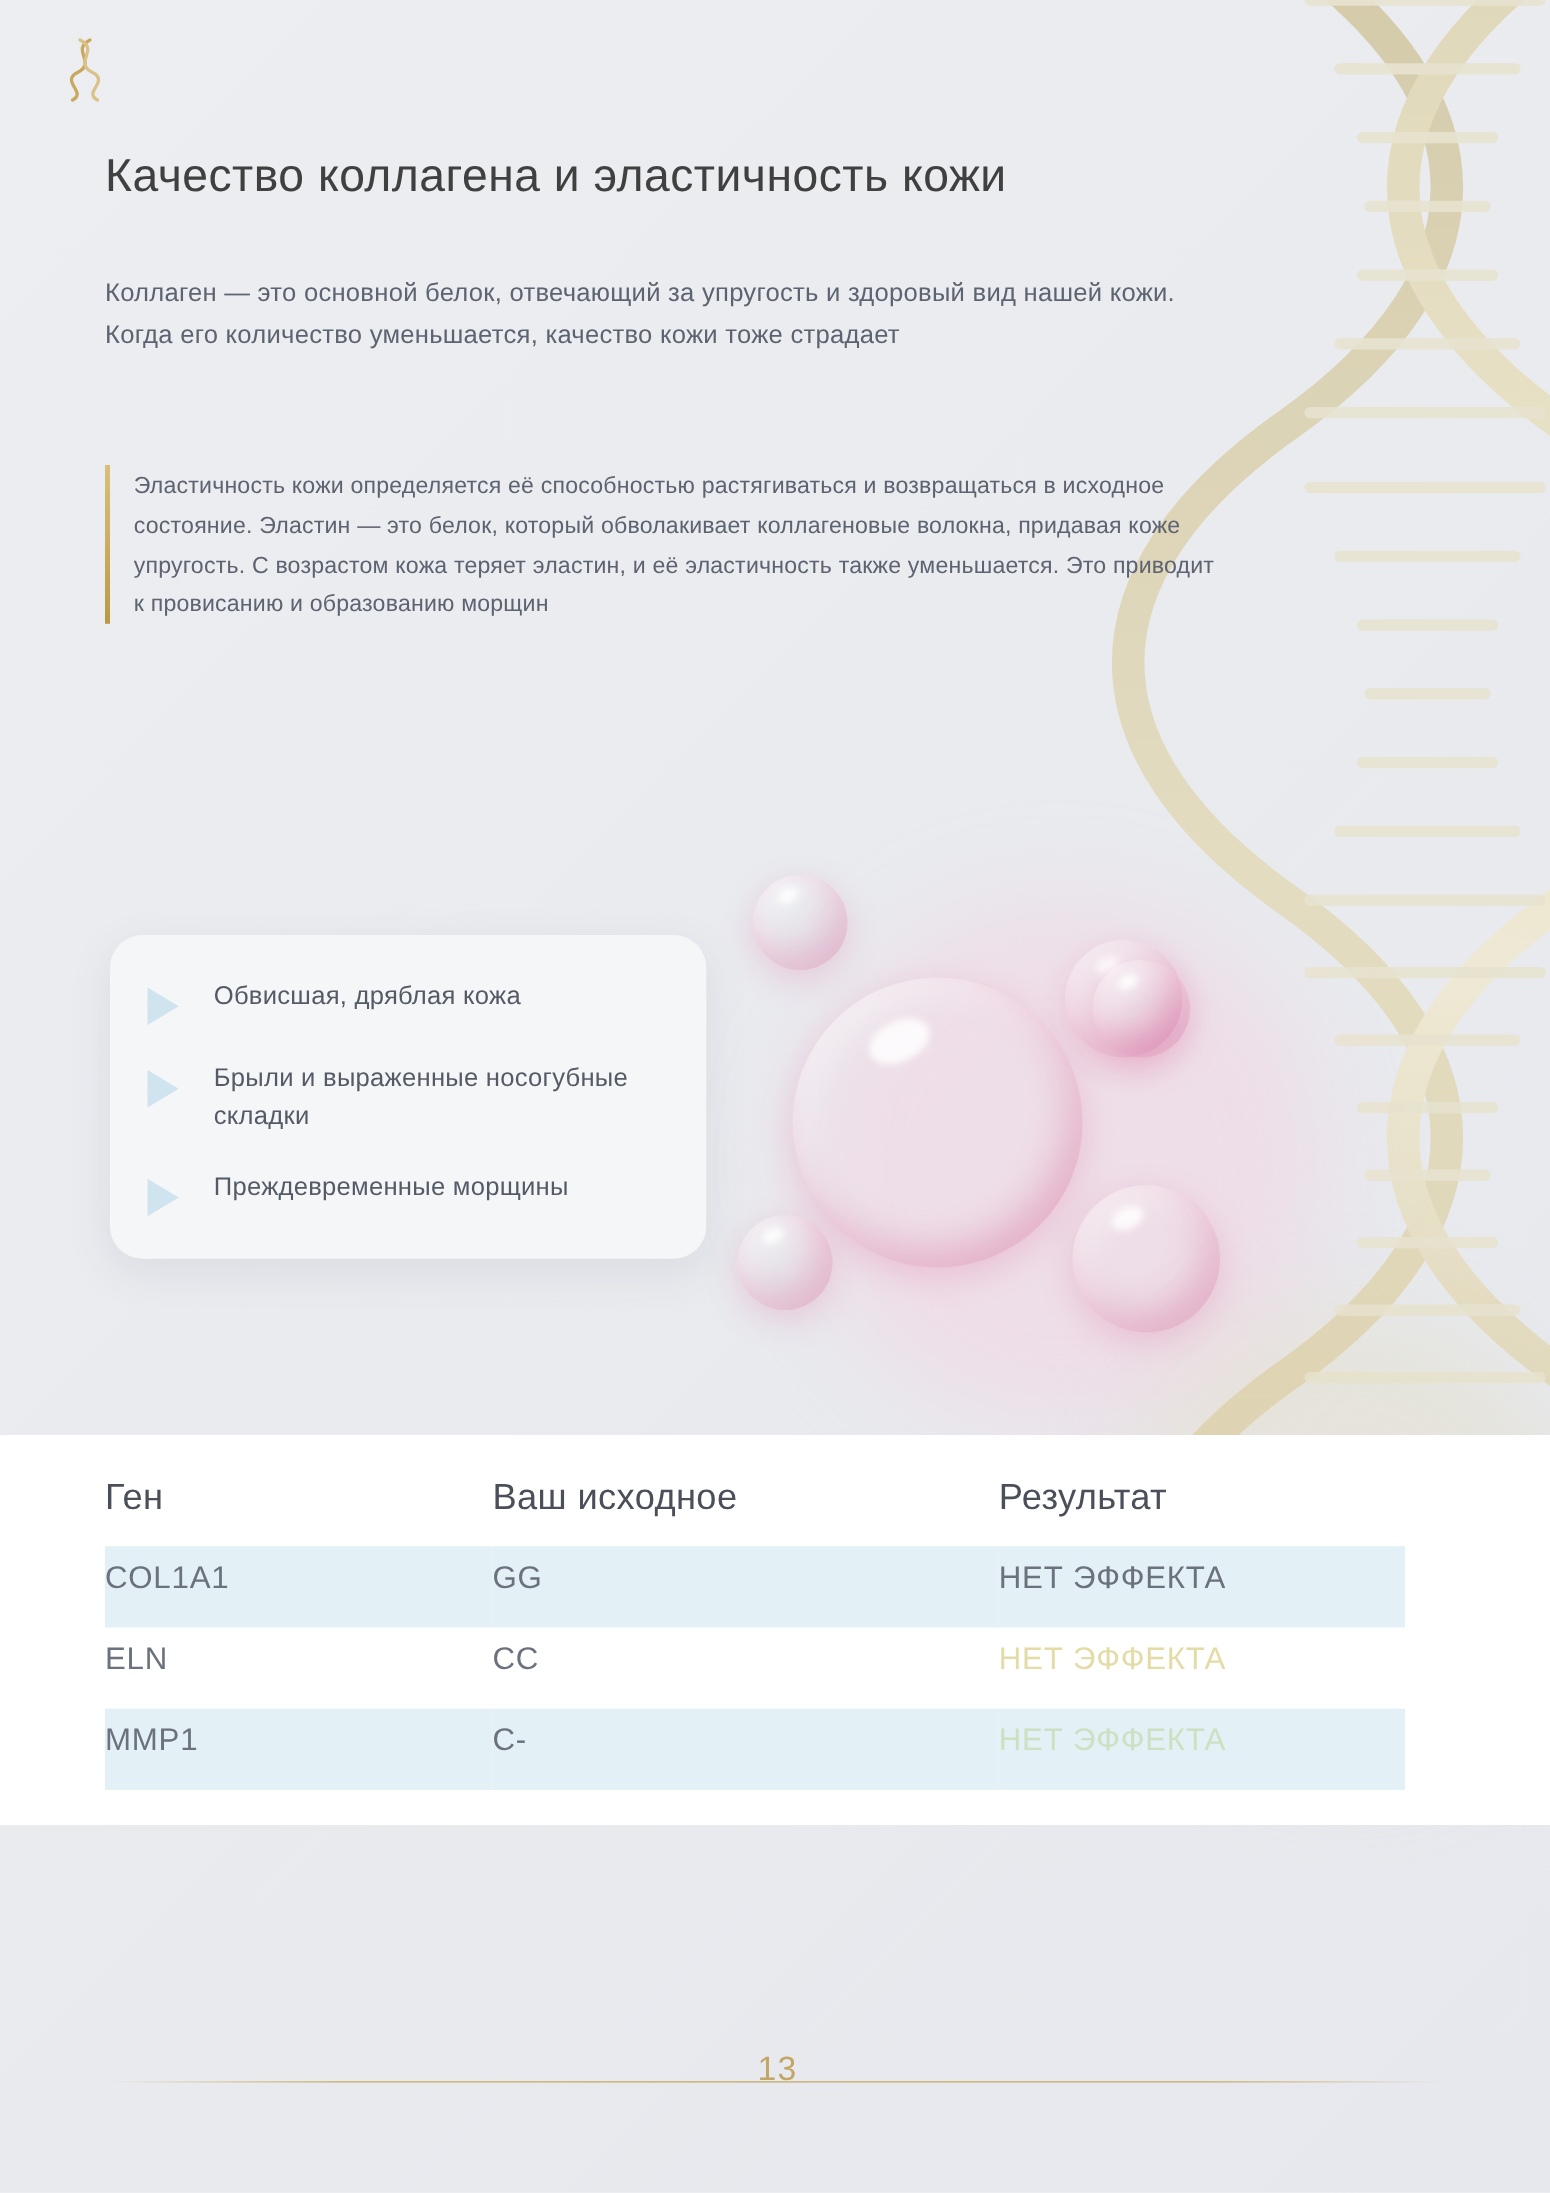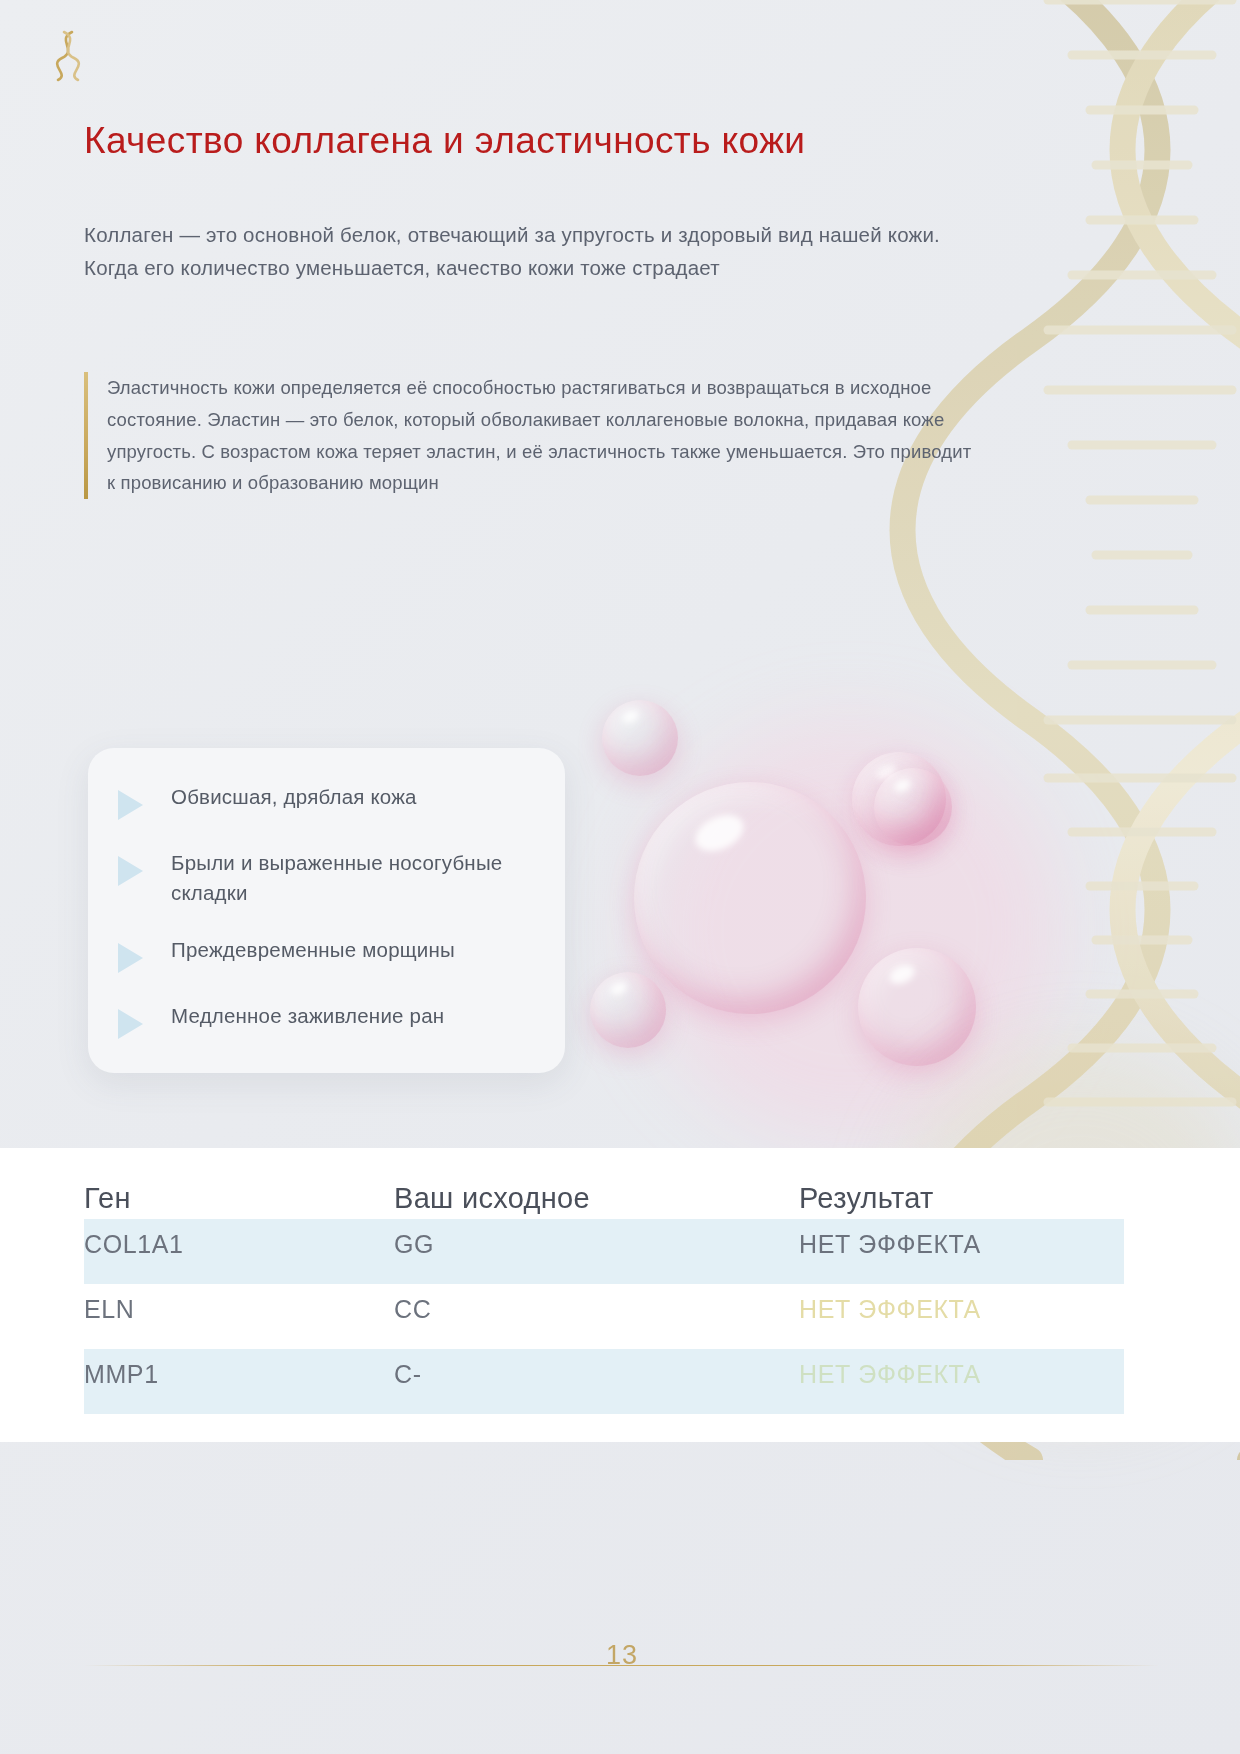--- a/index.html
+++ b/index.html
@@ -57,21 +57,21 @@
     inset: 0;
   }
 
   .h1 {
     position: absolute;
     left: 84px;
     top: 118px;
     font-size: 37px;
     font-weight: 400;
     letter-spacing: 0.4px;
-    color: #b91c1c;
+    color: #404040;
     line-height: 1.25;
   }
 
   .lead {
     position: absolute;
     left: 84px;
     top: 218px;
     width: 880px;
     font-size: 20.5px;
     line-height: 1.62;
@@ -199,21 +199,21 @@
     border-collapse: collapse;
     table-layout: fixed;
   }
 
   .gene-table th {
     text-align: left;
     font-size: 29px;
     font-weight: 400;
     color: #4a4f5a;
     letter-spacing: 0.3px;
-    padding: 12px 0 4px 0;
+    padding: 12px 0 22px 0;
   }
 
   .gene-table td {
     font-size: 25px;
     font-weight: 400;
     color: #6c727d;
     letter-spacing: 0.6px;
     padding: 11px 0 25px 0;
   }
 
@@ -340,24 +340,20 @@
       <span class="sign-text">Обвисшая, дряблая кожа</span>
     </div>
     <div class="sign-row">
       <span class="sign-arrow"></span>
       <span class="sign-text">Брыли и выраженные носогубные складки</span>
     </div>
     <div class="sign-row">
       <span class="sign-arrow"></span>
       <span class="sign-text">Преждевременные морщины</span>
     </div>
-    <div class="sign-row">
-      <span class="sign-arrow"></span>
-      <span class="sign-text">Медленное заживление ран</span>
-    </div>
   </div>
 
   <div class="table-band">
     <table class="gene-table">
       <colgroup>
           <col class="c1">
           <col class="c2">
           <col class="c3">
         </colgroup>
       <thead>

